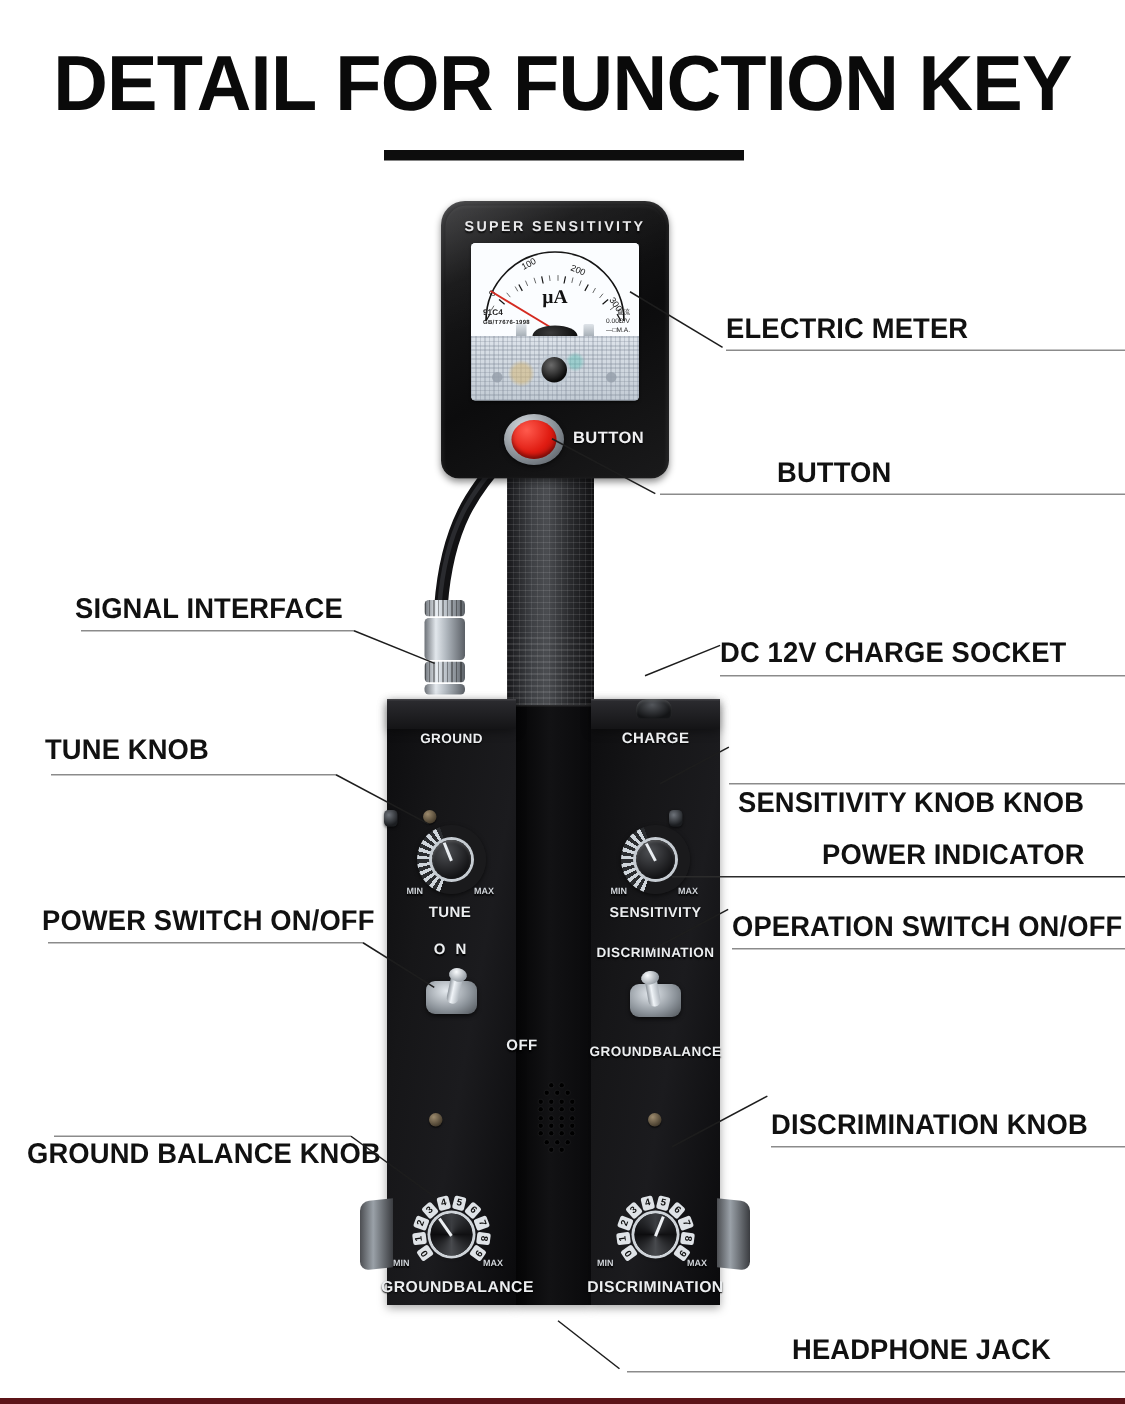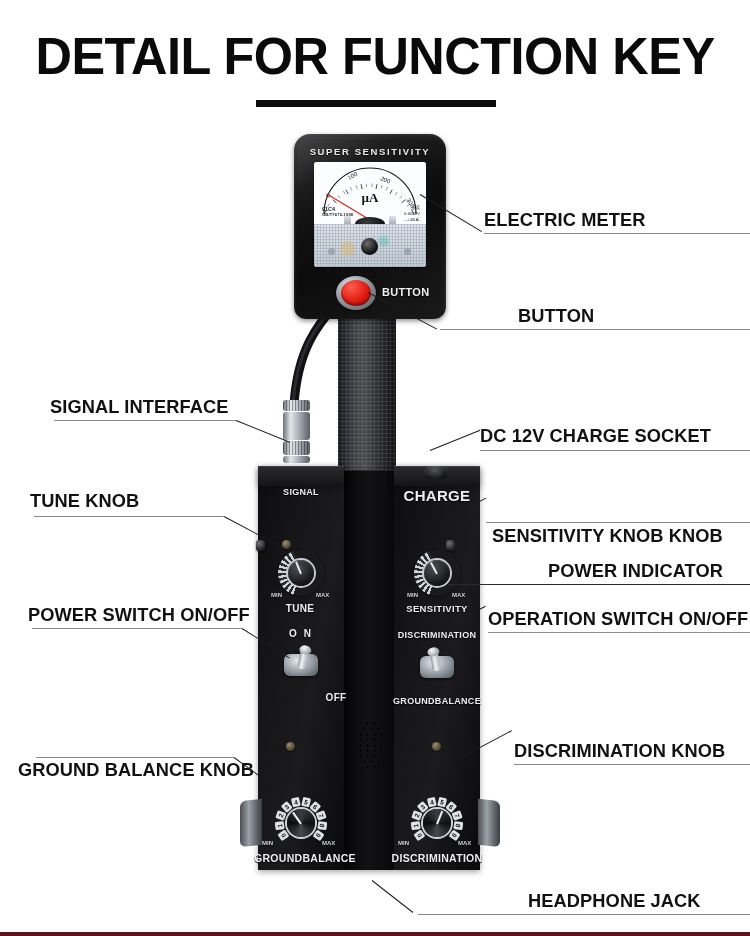--- a/index.html
+++ b/index.html
@@ -359,22 +359,22 @@
     </div>
 
     <div class="panel panel-c"></div>
     <div class="panel panel-l"></div>
     <div class="panel panel-r"></div>
     <div class="panel panel-top-l"></div>
     <div class="panel panel-top-r"></div>
 
     <div class="charge-socket"></div>
 
-    <div class="plabel" style="left:258px;top:487px;width:86px;font-size:9px;">SIGNAL</div>
-    <div class="plabel" style="left:394px;top:487px;width:86px;font-size:15px;">CHARGE</div>
+    <div class="plabel" style="left:258px;top:487px;width:86px;font-size:9px;">GROUND</div>
+    <div class="plabel" style="left:394px;top:487px;width:86px;font-size:10px;">CHARGE</div>
 
     <div class="knob" style="left:278px;top:550px;">
       <div class="skirt"></div>
       <div class="cap"></div>
       <div class="ptr" style="transform:rotate(-22deg);"></div>
     </div>
     <div class="minmax" style="left:271px;top:592px;">MIN</div>
     <div class="minmax" style="left:316px;top:592px;">MAX</div>
     <div class="plabel" style="left:258px;top:603px;width:84px;font-size:10px;">TUNE</div>
 
@@ -389,21 +389,21 @@
 
     <div class="led" style="left:256px;top:540px;"></div>
     <div class="led" style="left:446px;top:540px;"></div>
 
     <div class="plabel" style="left:258px;top:628px;width:86px;font-size:10px;letter-spacing:2px;">O N</div>
     <div class="toggle" style="left:284px;top:648px;">
       <div class="base"></div>
       <div class="lever" style="transform:rotate(12deg);"></div>
       <div class="tip" style="transform:rotate(12deg);"></div>
     </div>
-    <div class="plabel" style="left:264px;top:692px;width:86px;font-size:10px;padding-left:29px;">OFF</div>
+    <div class="plabel" style="left:276px;top:692px;width:86px;font-size:10px;padding-left:29px;">OFF</div>
 
     <div class="plabel" style="left:388px;top:630px;width:98px;font-size:9px;">DISCRIMINATION</div>
     <div class="toggle" style="left:420px;top:650px;">
       <div class="base"></div>
       <div class="lever" style="transform:rotate(-10deg);"></div>
       <div class="tip" style="transform:rotate(-10deg);"></div>
     </div>
     <div class="plabel" style="left:388px;top:696px;width:98px;font-size:9px;">GROUNDBALANCE</div>
 
     <div class="grille">

